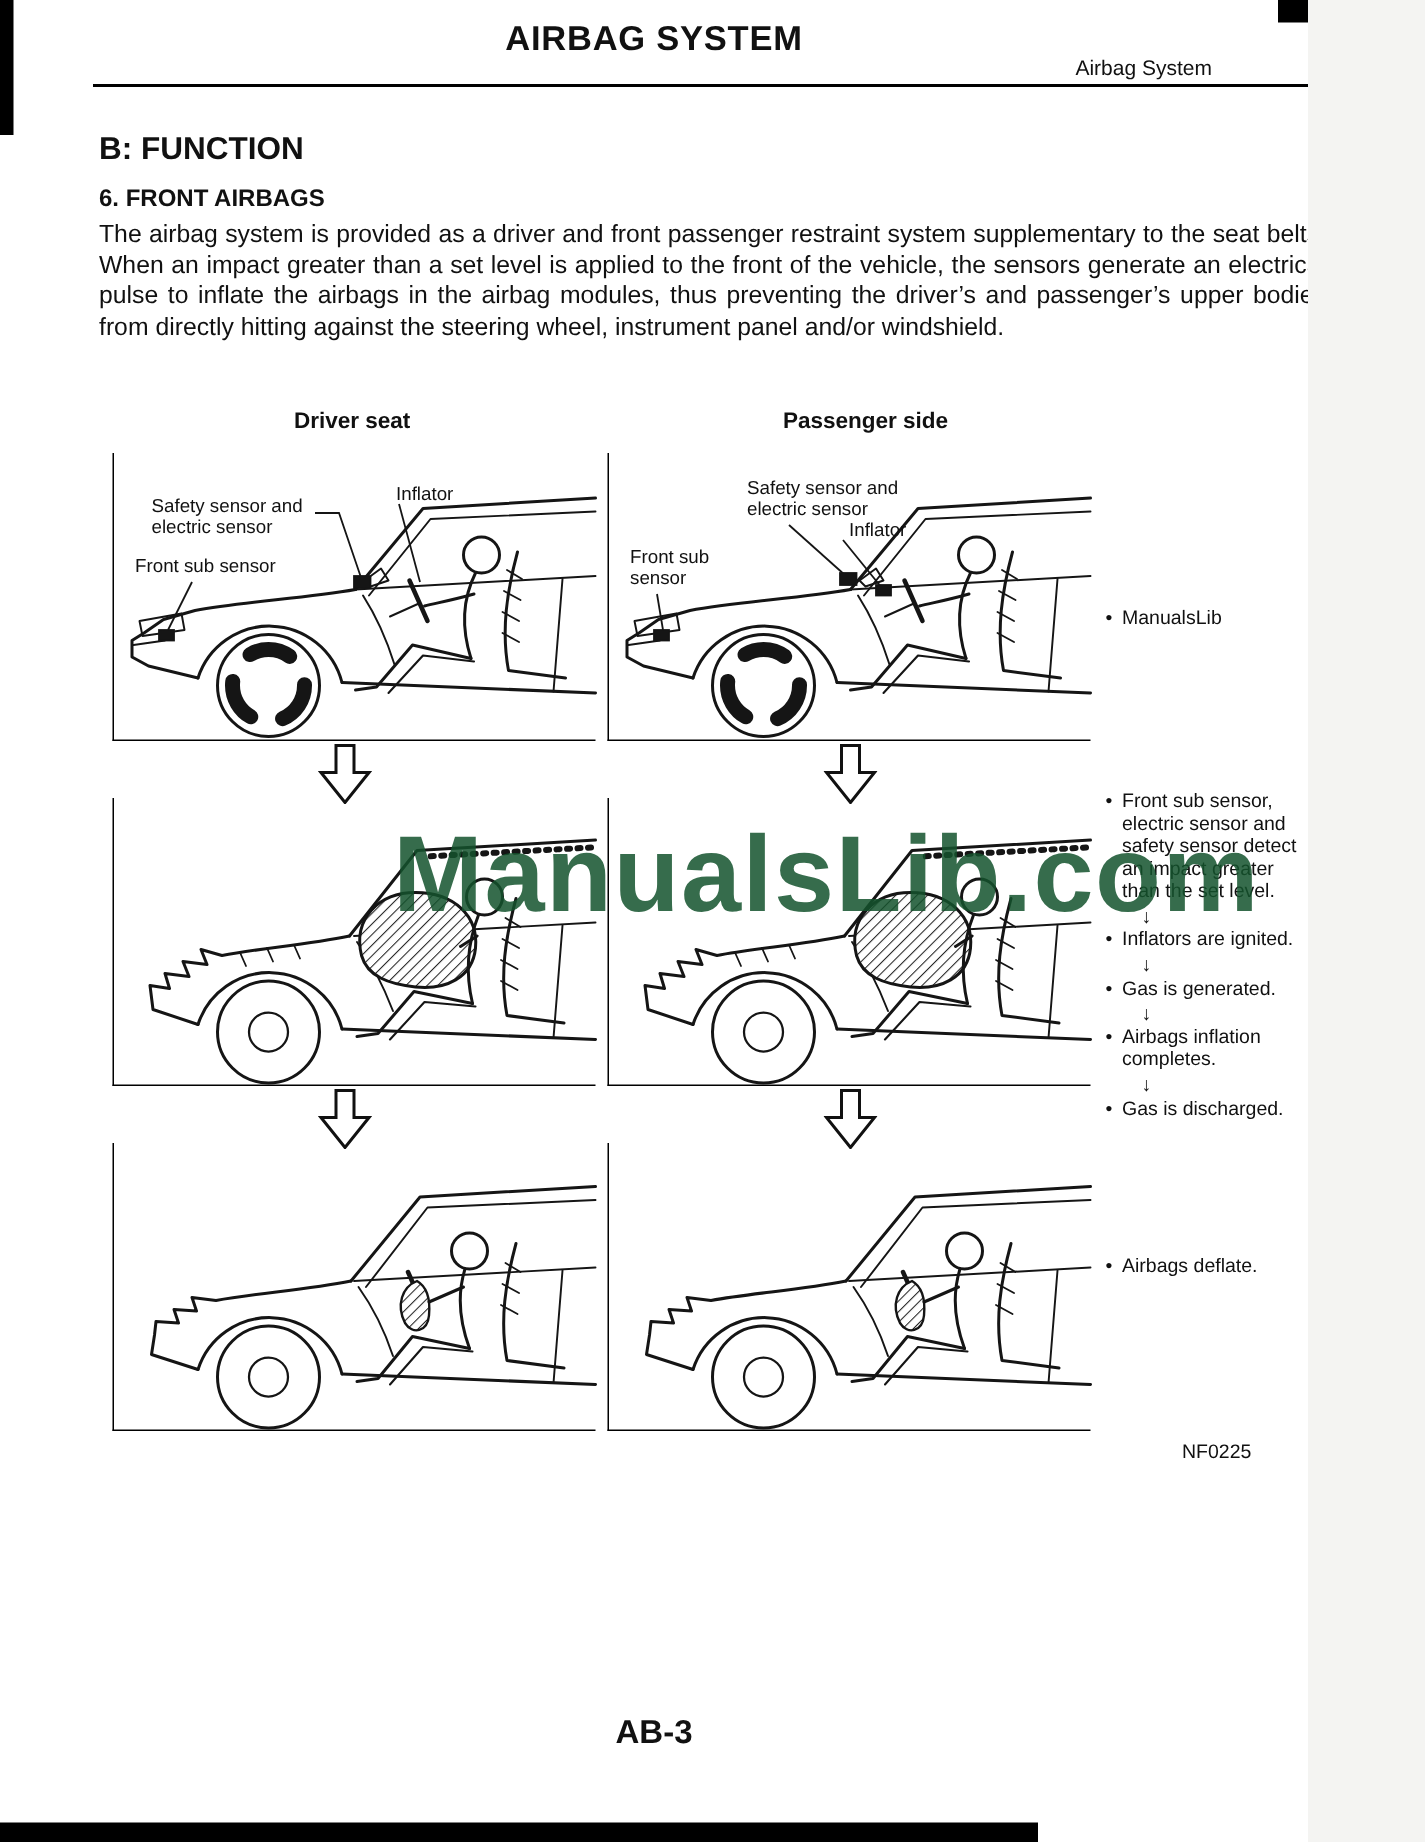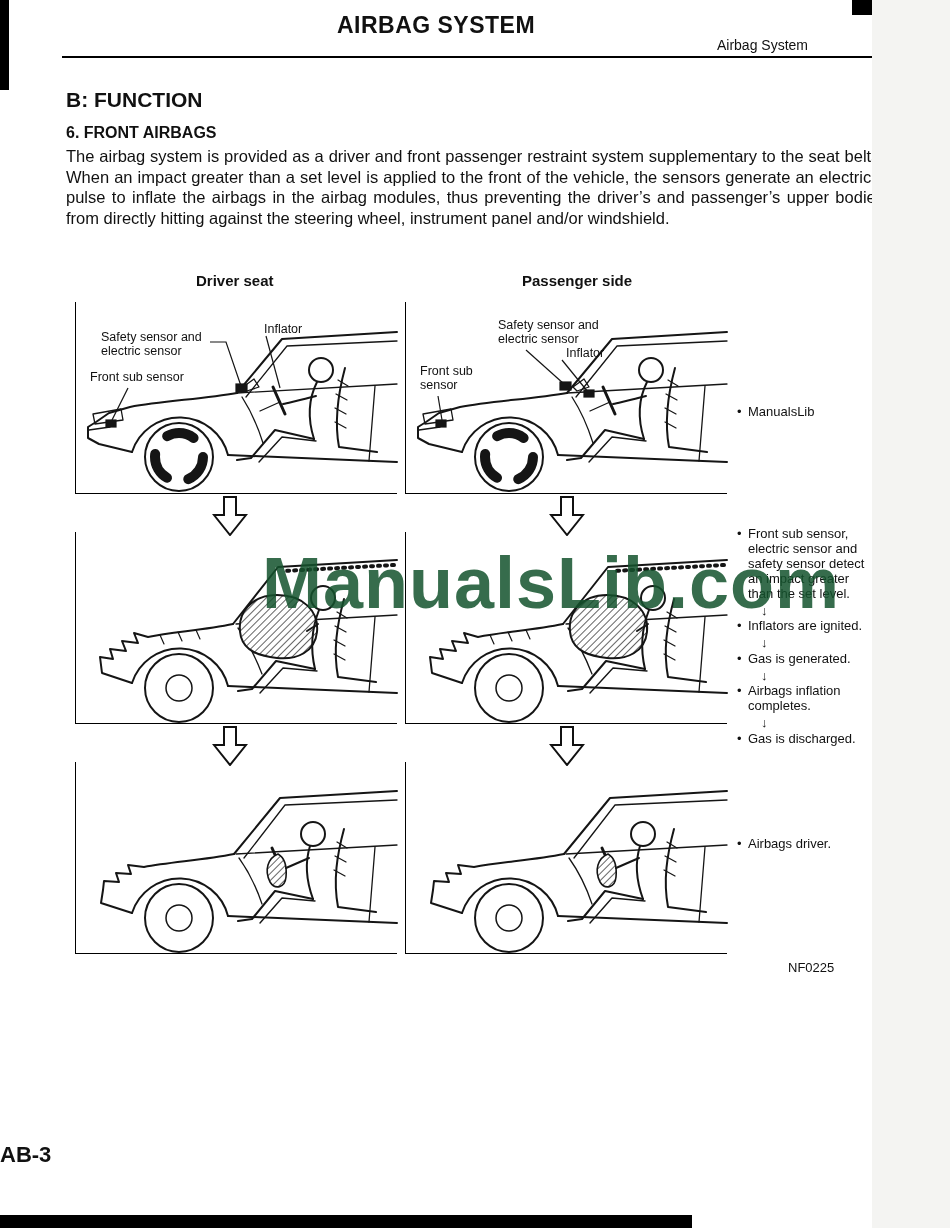--- a/index.html
+++ b/index.html
@@ -42,21 +42,21 @@
 
   .annotations { position:absolute; left:667px; top:30px; width:146px; height:660px; }
   .anno { position:absolute; padding-left:11px; font-size:13px; line-height:1.15; width:140px; }
   .bullet::before { content:"\2022"; position:absolute; left:0; top:0; }
   .steps { position:absolute; top:225px; left:0; width:146px; }
   .steps .anno { position:relative; margin-bottom:2px; }
   .arrow-sm { padding-left:24px; font-size:13px; line-height:1.05; margin:1px 0 2px 0; }
   .arrow-sm::before { content:"\2193"; }
 
   .fig-code { position:absolute; top:960px; left:788px; font-size:13px; }
-  .page-num { position:absolute; top:1142px; left:0; width:100%; text-align:left;
+  .page-num { position:absolute; top:1142px; left:0; width:100%; text-align:center;
     font-size:22px; font-weight:bold; }
 
   .watermark { position:absolute; top:542px; left:262px; font-size:72px; font-weight:bold;
     letter-spacing:1px; color:#14532d; opacity:.85; z-index:30; pointer-events:none; }
 
   svg.defs { position:absolute; width:0; height:0; }
 </style>
 </head>
 <body>
 
@@ -271,21 +271,21 @@
         </div>
         <div class="arrow-sm"></div>
         <div class="anno">
           <span class="bullet"></span>
           <span>Gas is discharged.</span>
         </div>
       </div>
 
       <div class="anno" style="top:535px">
         <span class="bullet"></span>
-        <span>Airbags driver.</span>
+        <span>Airbags deflate.</span>
       </div>
     </div>
   </div>
 
   <div class="fig-code">NF0225</div>
 
   <div class="watermark">ManualsLib.com</div>
 
   <div class="page-num">AB-3</div>
 </div>

